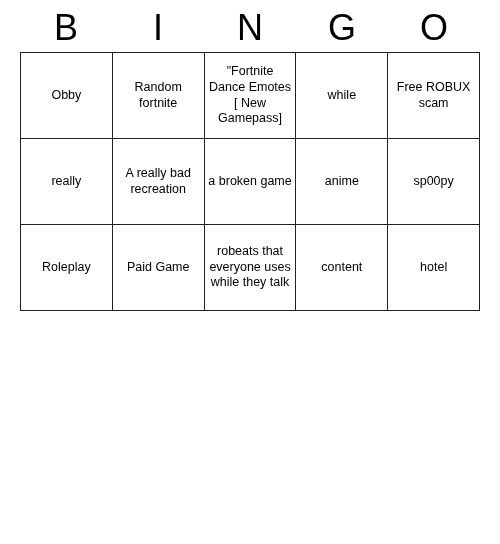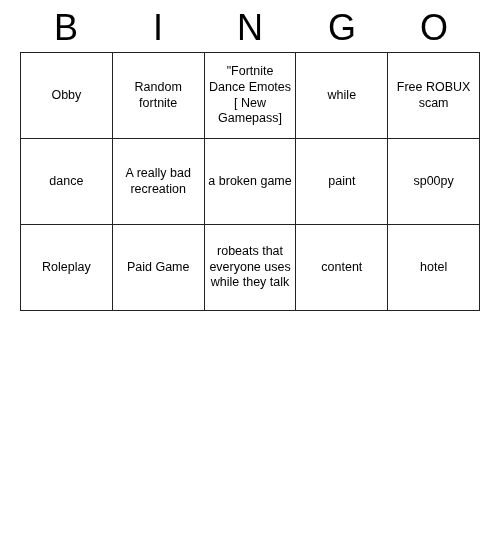--- a/index.html
+++ b/index.html
@@ -55,24 +55,24 @@
 <table id="bingo-grid">
   <tbody id="grid-body">
   <tr>
         <td>Obby</td>
         <td>Random fortnite</td>
         <td>"Fortnite Dance Emotes [ New Gamepass]</td>
         <td>while</td>
         <td>Free ROBUX scam</td>
       </tr>
       <tr>
-        <td>dance</td>
+        <td>really</td>
         <td>A really bad recreation</td>
         <td>a broken game</td>
-        <td>paint</td>
+        <td>anime</td>
         <td>sp00py</td>
       </tr>
       <tr>
         <td>Roleplay</td>
         <td>Paid Game</td>
         <td>robeats that everyone uses while they talk</td>
         <td>content</td>
         <td>hotel</td>
       </tr>
     </tbody>

